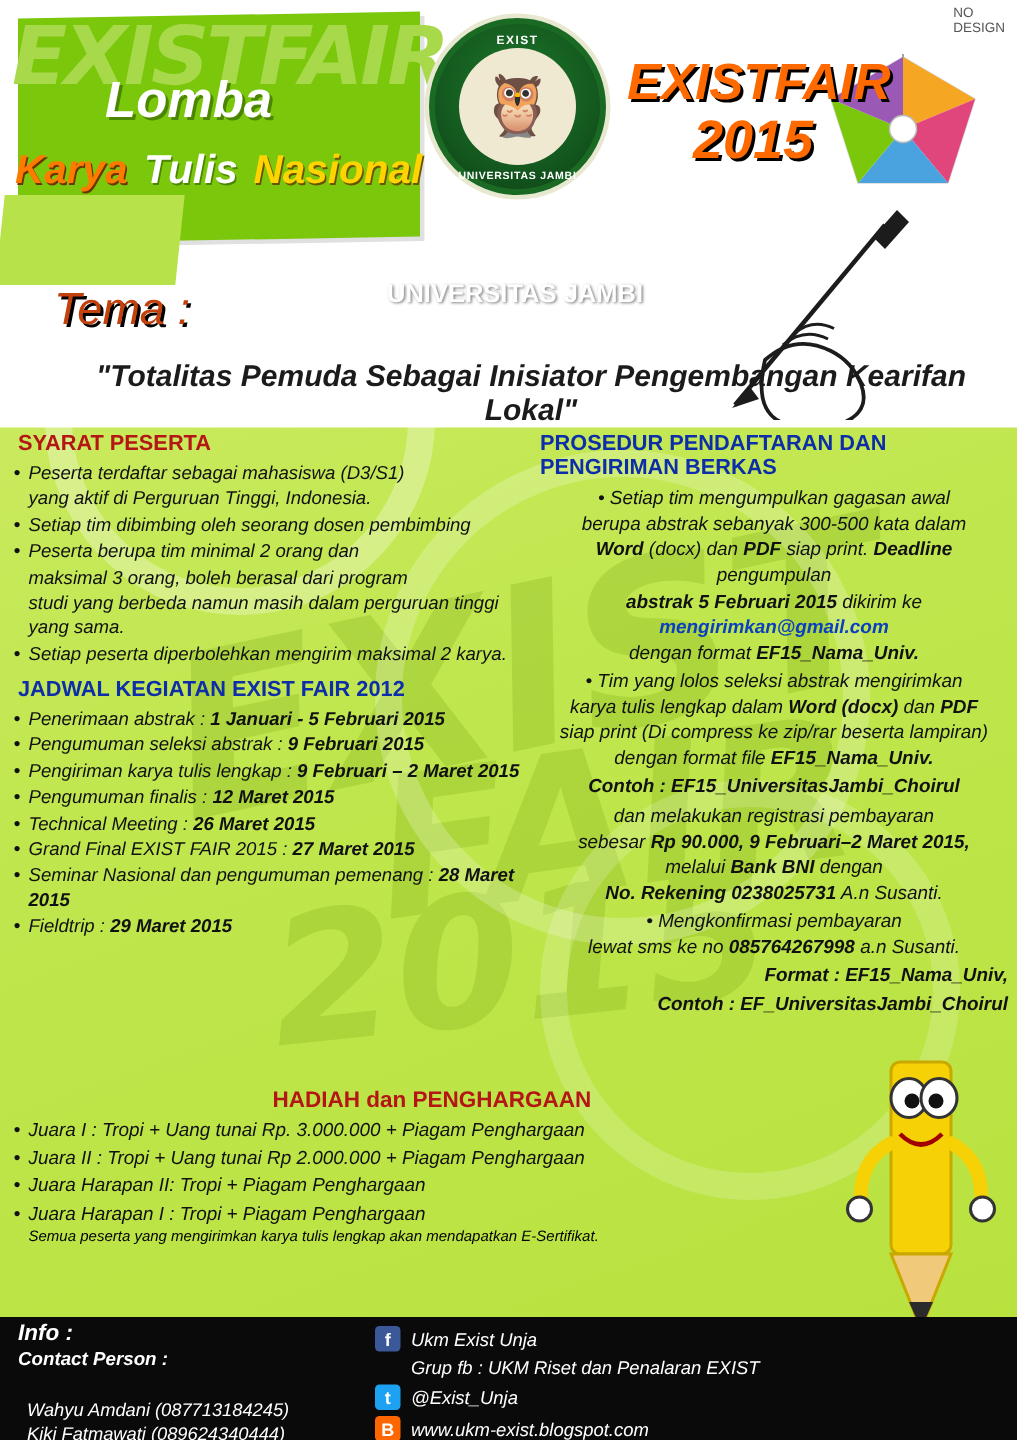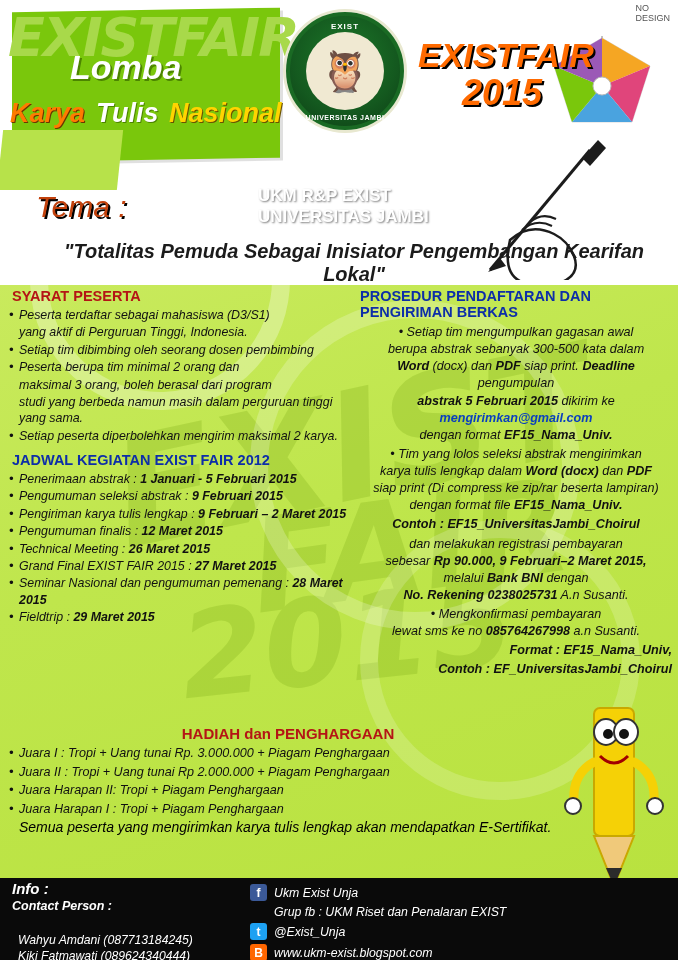--- a/index.html
+++ b/index.html
@@ -184,21 +184,21 @@
 
   
   .hadiah {
     position:absolute; left:8px; top:725px; width:560px;
   }
   .hadiah-head {
     text-align:center; font-size:15px; font-weight:bold; color:#b41515;
     margin-bottom:3px;
   }
   .hadiah ul.blist li { font-size:12.6px; margin-bottom:2px; }
-  .hadiah .note { font-style:italic; font-size:14px; padding-left:11px; }
+  .hadiah .note { font-style:italic; font-size:10px; padding-left:11px; }
 
   
   .mascot { position:absolute; left:556px; top:690px; width:118px; height:215px; }
 
   
   .footer {
     position:absolute; left:0; top:878px; width:678px; height:82px;
     background:#0a0a0a; color:#ffffff;
   }
   .footer-info {
@@ -278,21 +278,20 @@
       <path d="M18 142 L30 128 L36 136 Z" fill="#1c1c1c"></path>
       <path d="M40 110 q20 -18 44 -6 q14 7 20 22 q6 16 -8 24 q-20 11 -44 2 q-20 -8 -12 -42 z" fill="none" stroke="#1c1c1c" stroke-width="2.5"></path>
       <path d="M52 100 q14 -12 30 -4" fill="none" stroke="#1c1c1c" stroke-width="2"></path>
       <path d="M60 92 q12 -10 26 -3" fill="none" stroke="#1c1c1c" stroke-width="2"></path>
     </svg>
 
     <div class="existfair-title">EXISTFAIR</div>
     <div class="existfair-year">2015</div>
 
     <div class="org-name">
-      <div>UKM R&amp;P EXIST</div>
       <div>UNIVERSITAS JAMBI</div>
     </div>
 
     <div class="tema-label">Tema :</div>
     <div class="tema-text">"Totalitas Pemuda  Sebagai Inisiator Pengembangan Kearifan Lokal"</div>
   </div>
 
   <div class="col-left">
     <div class="sec-head red">SYARAT PESERTA</div>
     <ul class="blist">

